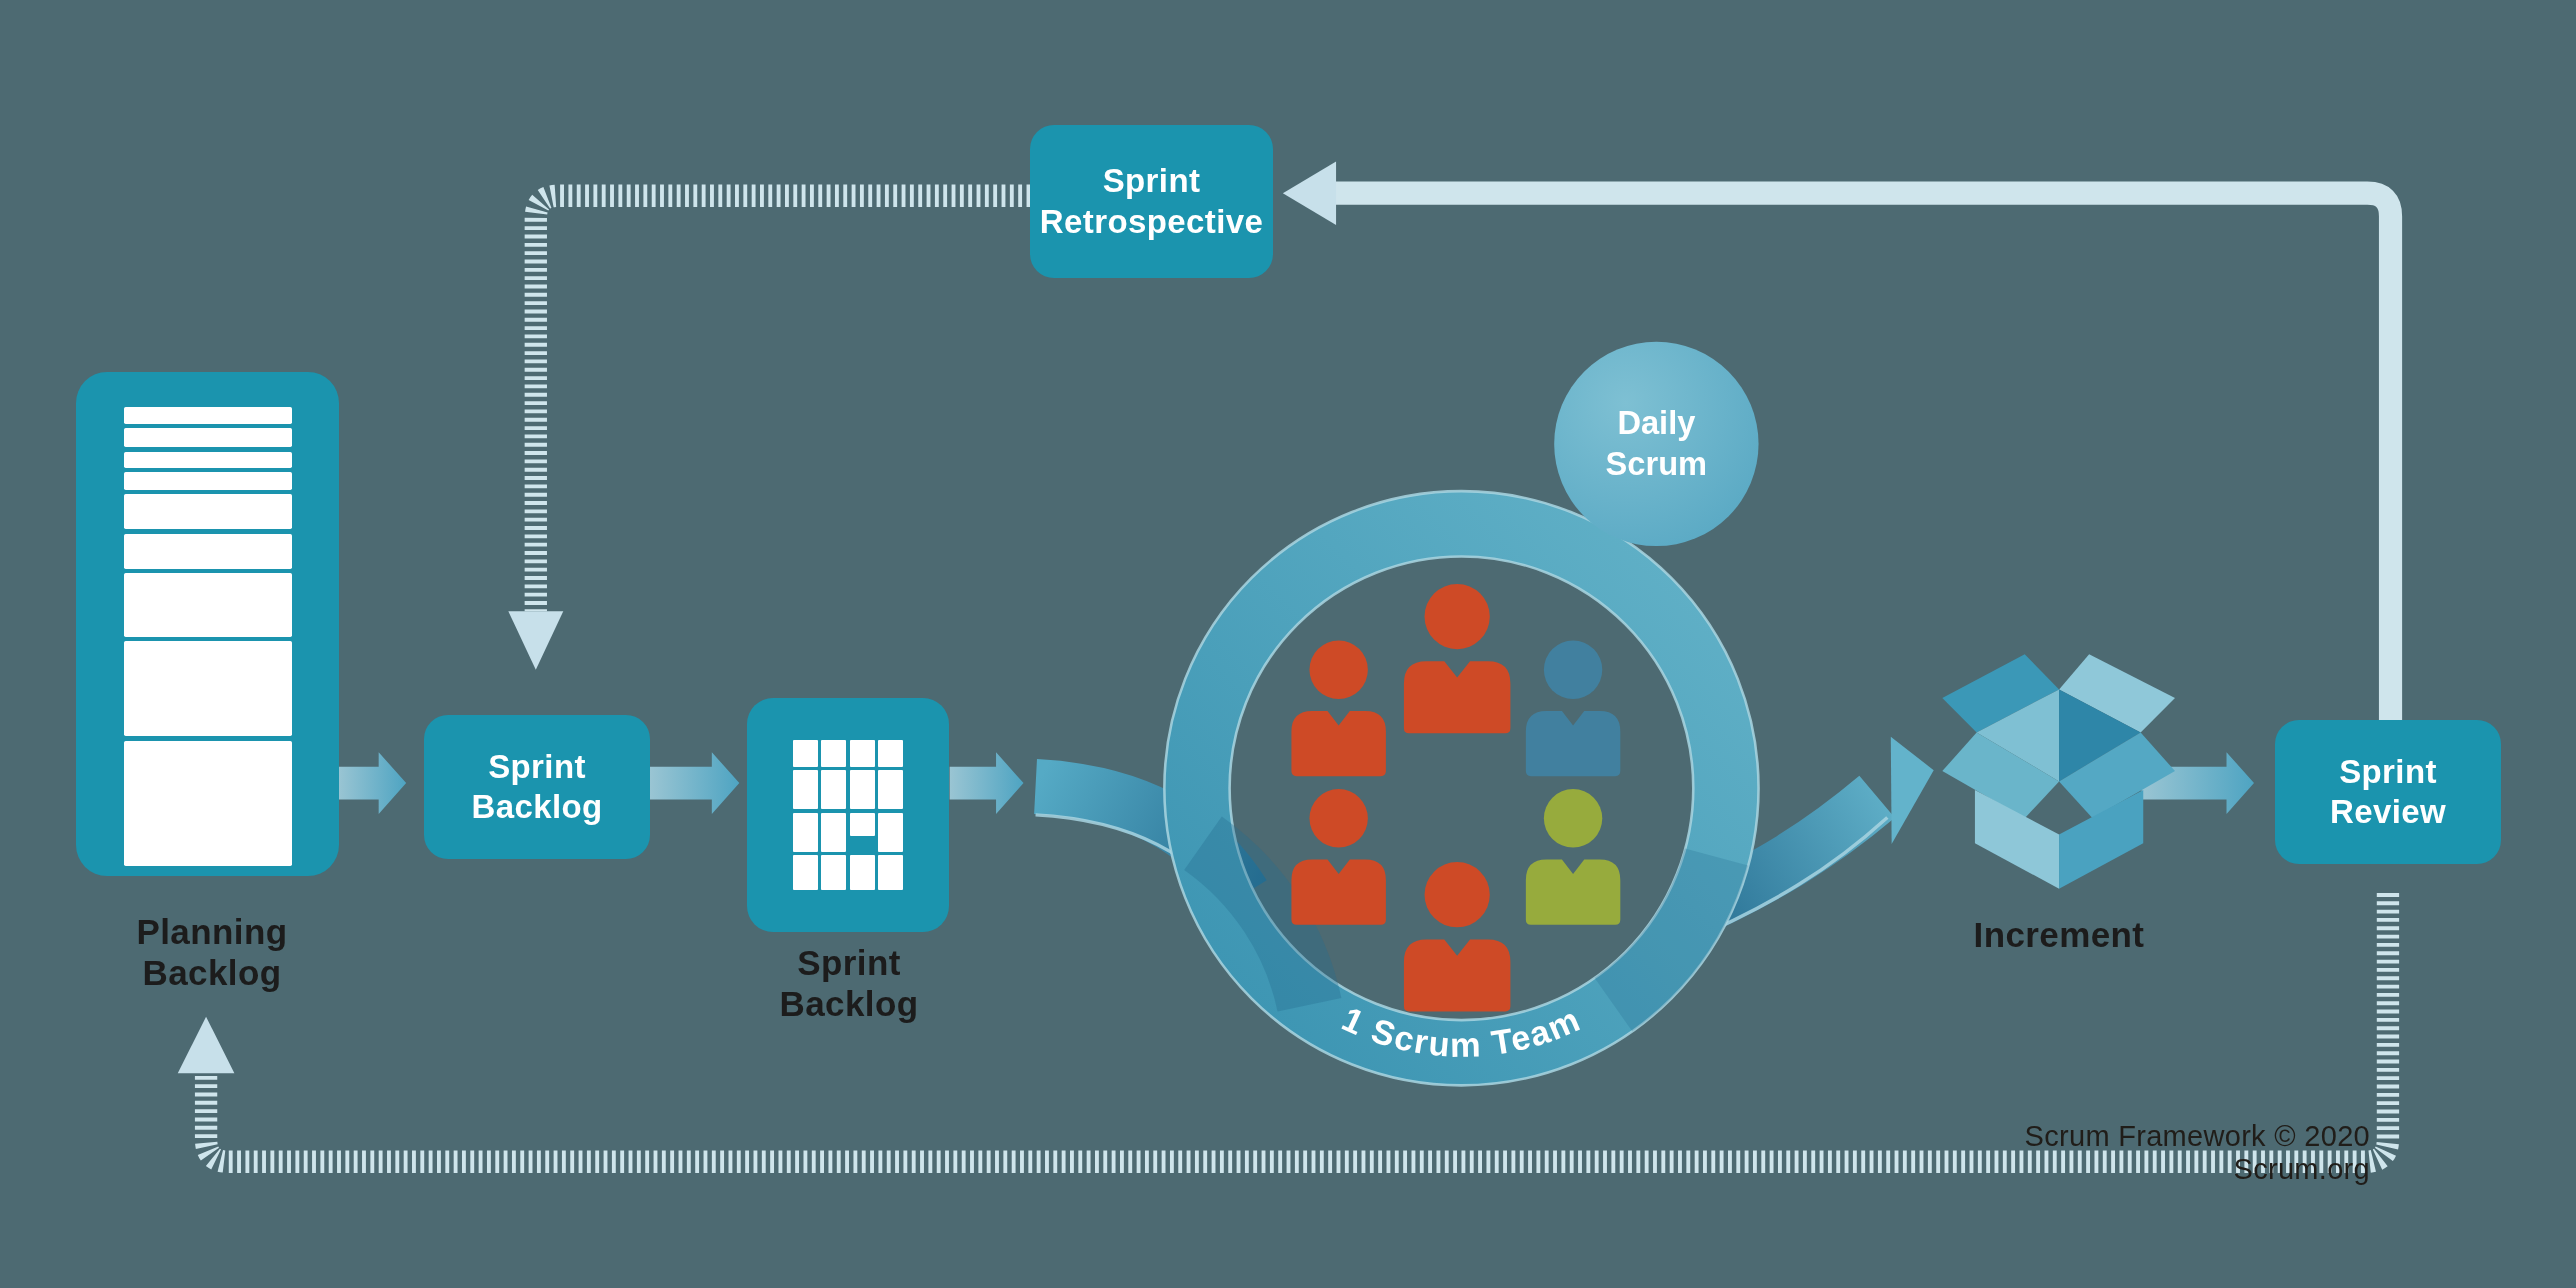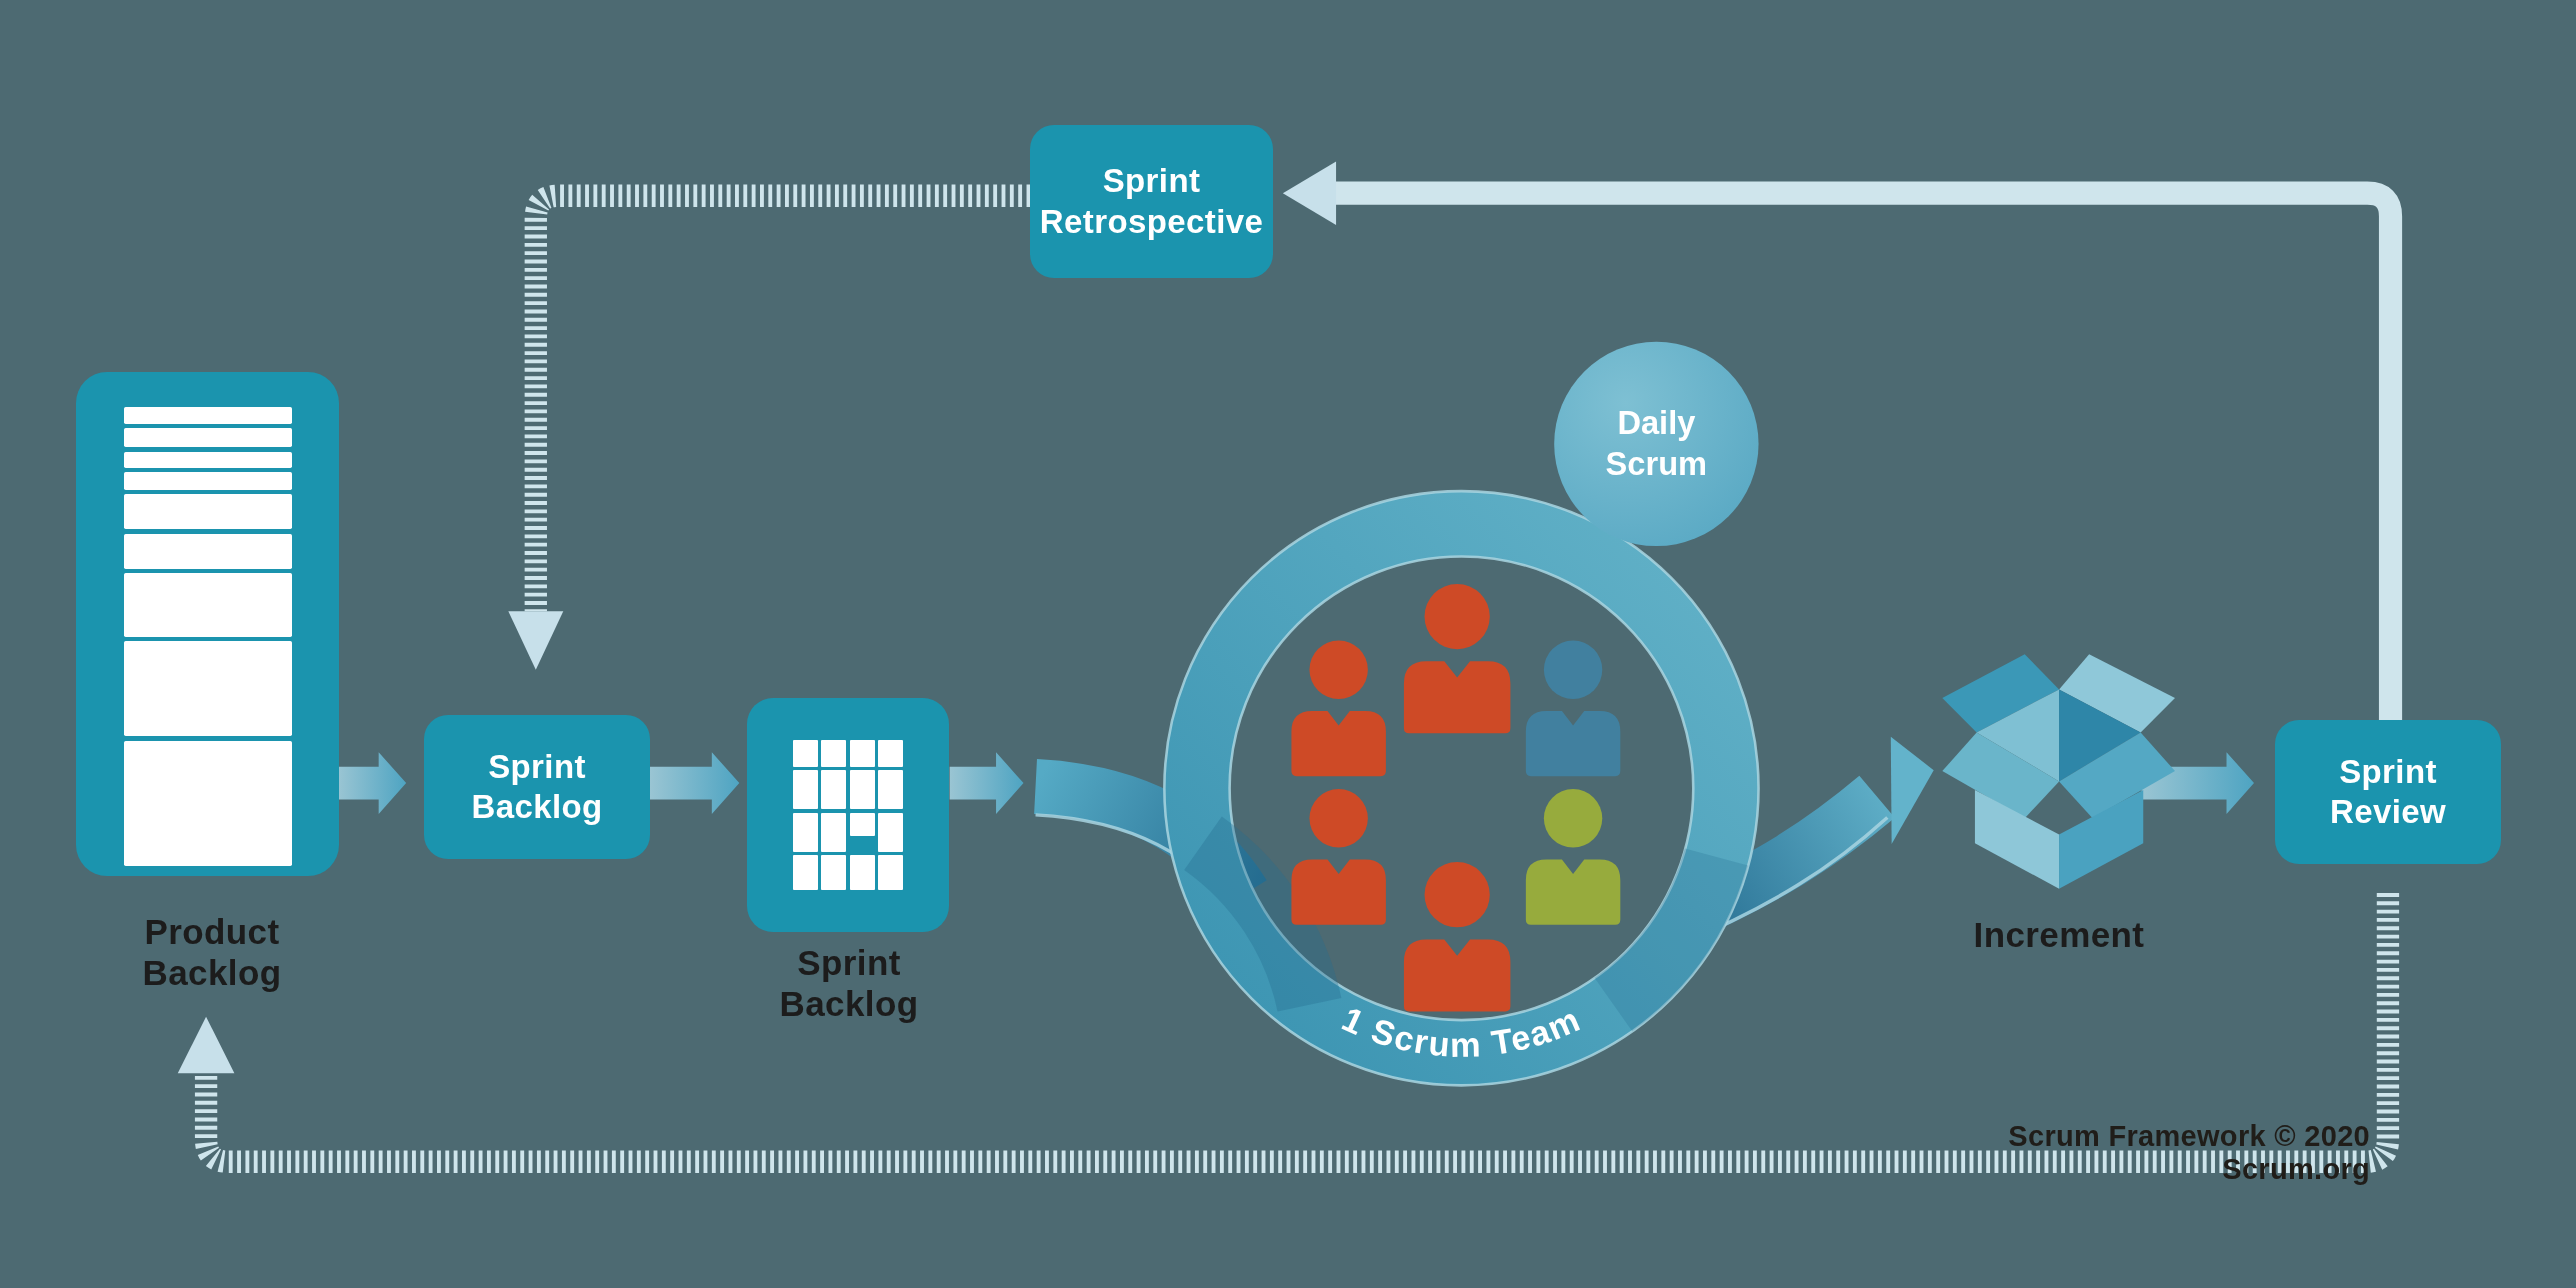--- a/index.html
+++ b/index.html
@@ -14,21 +14,21 @@
   .pb-box{left:76px;top:372px;width:263px;height:504px;border-radius:31px;
           display:flex;flex-direction:column;align-items:center;justify-content:flex-start;
           padding-top:35px;box-sizing:border-box;}
   .pb-bar{width:168px;background:#fff;border-radius:1.7px;margin-bottom:4.3px;flex:0 0 auto;}
   .sb-box{left:747px;top:698px;width:202px;height:234px;border-radius:26px;}
   .sb-grid{display:grid;grid-template-columns:repeat(4,25px);grid-template-rows:27px 39px 39px 35px;
            gap:3.4px;}
   .sb-grid div{background:#fff;border-radius:0.9px;}
   .sb-grid .short{height:23px;}
   .footer{position:absolute;left:1889px;top:1120px;width:481px;text-align:right;
-          color:#201d19;font-size:29px;font-weight:700;letter-spacing:0.3px;}
+          color:#201d19;font-size:29px;font-weight:400;letter-spacing:0.3px;}
 </style>
 </head>
 <body>
 
 <div class="stage">
 
 <svg width="2576" height="1288" viewBox="0 0 3000 1500">
   <defs>
     <linearGradient id="chev" x1="0" y1="0" x2="1" y2="0">
       <stop offset="0" stop-color="#9AC5D3"></stop>
@@ -136,21 +136,21 @@
   <div class="pb-bar" style="height:19px"></div>
   <div class="pb-bar" style="height:16.3px"></div>
   <div class="pb-bar" style="height:18px"></div>
   <div class="pb-bar" style="height:35px"></div>
   <div class="pb-bar" style="height:35px"></div>
   <div class="pb-bar" style="height:64px"></div>
   <div class="pb-bar" style="height:95px"></div>
   <div class="pb-bar" style="height:125px"></div>
 </div>
 <div class="label" style="left:83px;top:912px;width:258px">
-  <div>Product</div>
+  <div>Planning</div>
   <div>Backlog</div>
 </div>
 
 <div class="box" style="left:424px;top:715px;width:226px;height:144px">
   <div>Sprint</div>
   <div>Backlog</div>
 </div>
 
 <div class="box sb-box">
   <div class="sb-grid">

